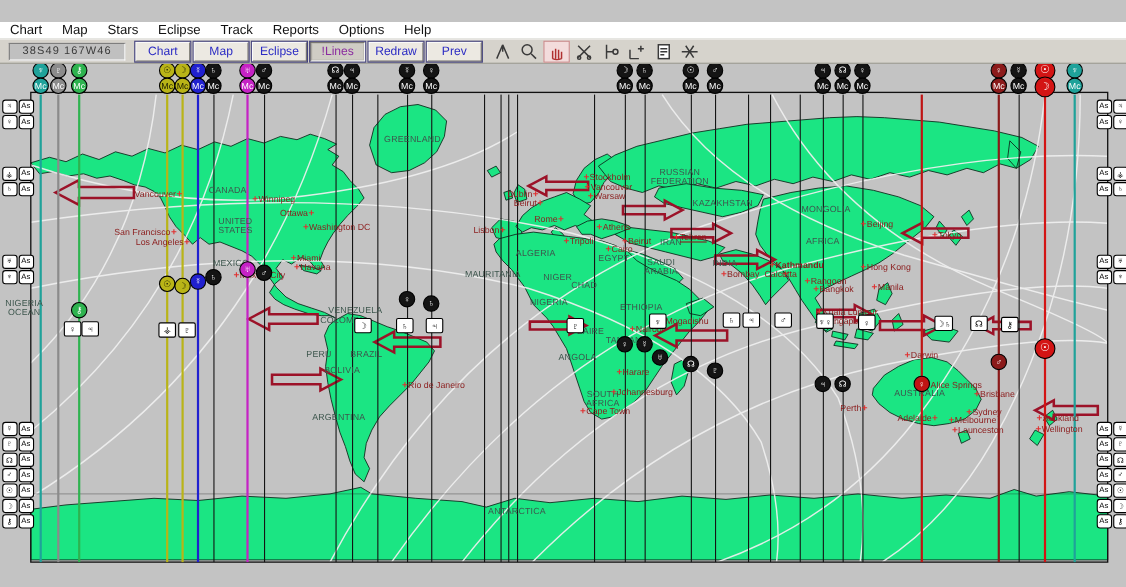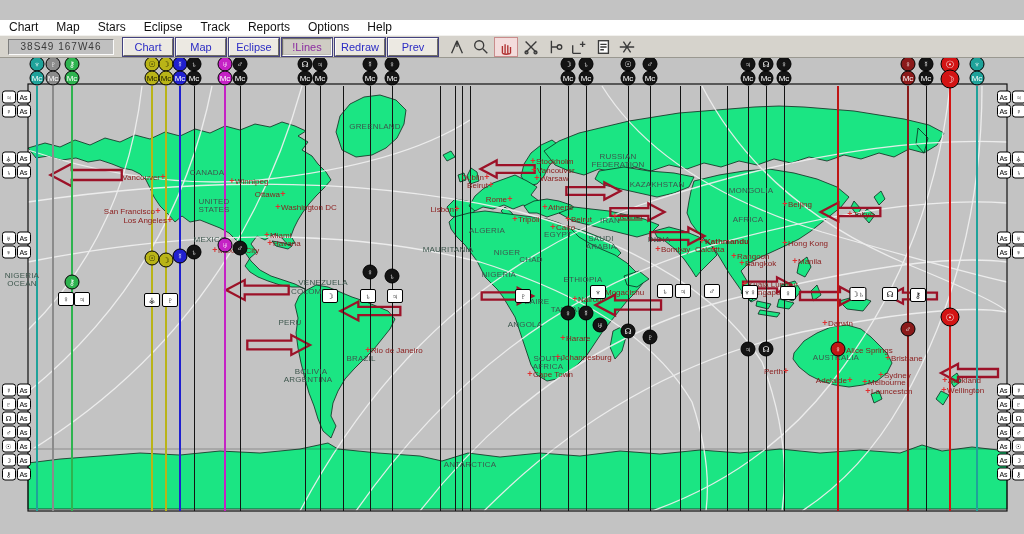--- a/index.html
+++ b/index.html
@@ -166,22 +166,22 @@
       <div class="vline" style="left: 949px; width: 2px; background: rgb(211, 20, 20);"></div>
       <div class="vline" style="left: 976px; width: 2px; background: rgb(31, 162, 154);"></div>
       <div class="country" style="left: 375px; top: 127px;">GREENLAND</div>
       <div class="country" style="left: 207px; top: 173px;">CANADA</div>
       <div class="country" style="left: 214px; top: 206px;">UNITED
 STATES</div>
       <div class="country" style="left: 210px; top: 240px;">MEXICO</div>
       <div class="country" style="left: 323px; top: 283px;">VENEZUELA</div>
       <div class="country" style="left: 313px; top: 292px;">COLOMBIA</div>
       <div class="country" style="left: 290px; top: 323px;">PERU</div>
-      <div class="country" style="left: 361px; top: 323px; margin-top: 36px;">BRAZIL</div>
-      <div class="country" style="left: 311px; top: 337px; margin-top: 35px;">BOLIVIA</div>
+      <div class="country" style="left: 333px; top: 323px;">BRAZIL</div>
+      <div class="country" style="left: 311px; top: 337px;">BOLIVIA</div>
       <div class="country" style="left: 308px; top: 380px;">ARGENTINA</div>
       <div class="country" style="left: 22px; top: 280px;">NIGERIA
 OCEAN</div>
       <div class="country" style="left: 618px; top: 161px;">RUSSIAN
 FEDERATION</div>
       <div class="country" style="left: 657px; top: 185px;">KAZAKHSTAN</div>
       <div class="country" style="left: 751px; top: 191px;">MONGOLIA</div>
       <div class="country" style="left: 748px; top: 220px;">AFRICA</div>
       <div class="country" style="left: 659px; top: 240px;">INDIA</div>
       <div class="country" style="left: 610px; top: 221px;">IRAN</div>

